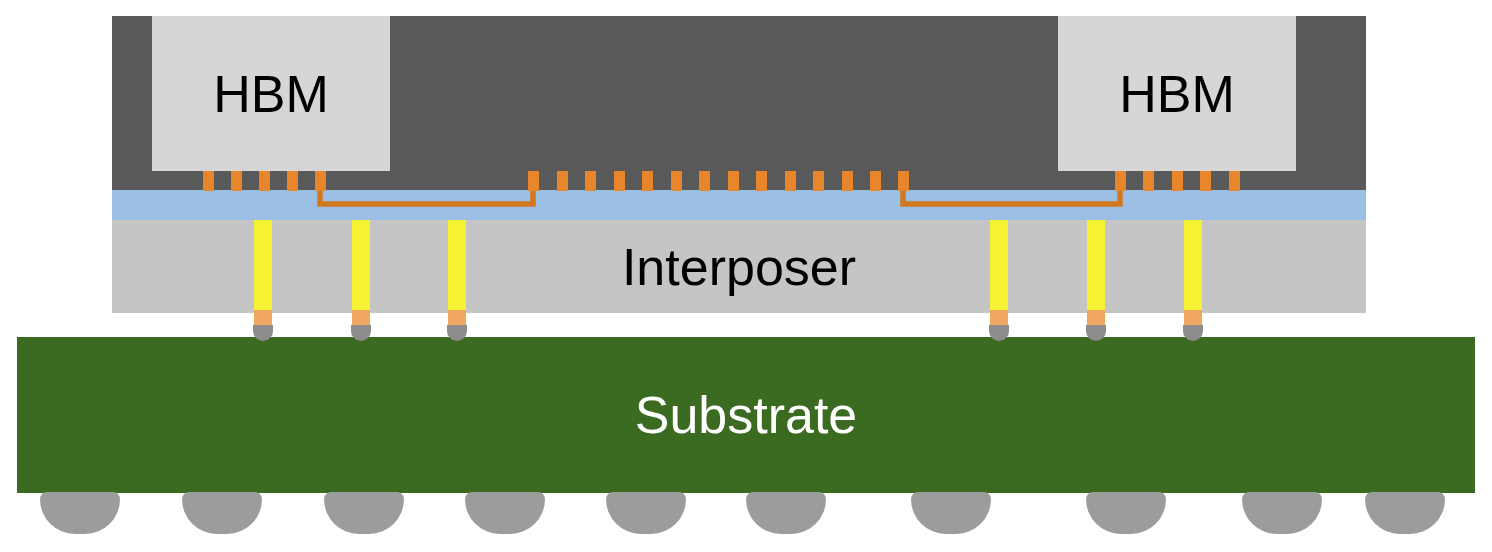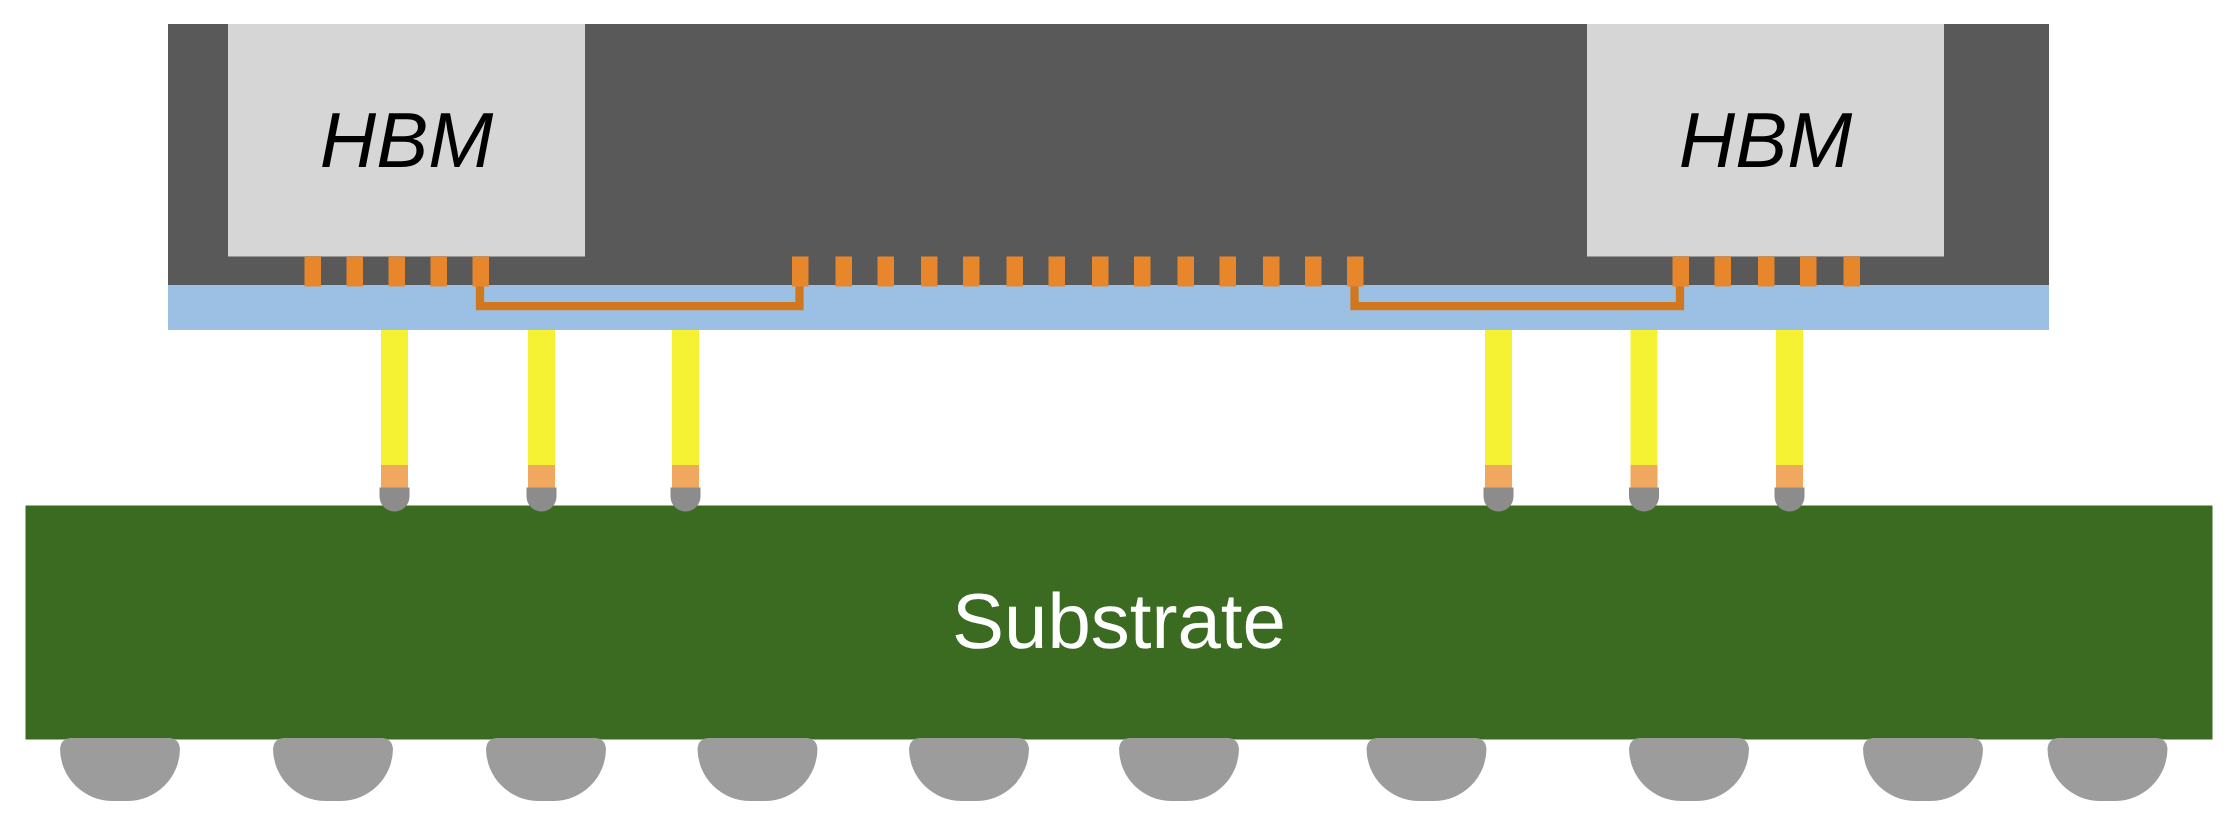--- a/index.html
+++ b/index.html
@@ -1,21 +1,21 @@
 <!DOCTYPE html>
 <html style="--background: #ffffff; --molding: #595959; --hbm_die: #d6d6d6; --asic_die: #ababab; --rdl: #9cc0e3; --interposer: #c5c5c5; --substrate: #3a6b21; --bump: #e8862c; --trace: #d0771f; --tsv: #f5f233; --tsv_pad: #f0a860; --tsv_tip: #8c8c8c; --ball: #9c9c9c; --label_dark: #000000; --label_light: #ffffff;"><head>
 <meta charset="utf-8">
 <style>
   html,body{margin:0;padding:0;background:#fff;}
   .stage{position:relative;width:1492px;height:552px;background:var(--background,#fff);
          font-family:"Liberation Sans",sans-serif;overflow:hidden;}
   .abs{position:absolute;}
   .molding{left:112px;top:16px;width:1254px;height:174px;background:var(--molding);}
   .die{display:flex;align-items:center;justify-content:center;
-       font-size:52px;color:var(--label_dark);font-style:italic;}
+       font-size:52px;color:var(--label_dark);}
   .die-hbm-left{left:152px;top:16px;width:238px;height:155px;background:var(--hbm_die);}
   .die-asic{left:440px;top:16px;width:567px;height:155px;background:var(--asic_die);}
   .die-hbm-right{left:1058px;top:16px;width:238px;height:155px;background:var(--hbm_die);}
   .rdl{left:112px;top:190px;width:1254px;height:30px;background:var(--rdl);}
   .traces{left:0;top:0;width:1492px;height:552px;pointer-events:none;}
   .interposer{left:112px;top:220px;width:1254px;height:93px;background:var(--interposer);
               display:flex;align-items:center;justify-content:center;
               font-size:52px;color:var(--label_dark);}
   .substrate{left:17px;top:337px;width:1458px;height:156px;background:var(--substrate);
              display:flex;align-items:center;justify-content:center;
@@ -38,20 +38,23 @@
     <span class="label">HBM</span>
   </div>
 
   <div class="abs rdl"></div>
 
   <svg class="abs traces" id="traces-svg" viewBox="0 0 1492 552">
       <polyline points="320,187 320,204 533,204 533,187" fill="none" stroke="var(--trace)" stroke-width="5.5"></polyline>
       <polyline points="903,187 903,204 1120,204 1120,187" fill="none" stroke="var(--trace)" stroke-width="5.5"></polyline>
     </svg>
 
+  <div class="abs interposer">
+    <span class="label">Interposer</span>
+  </div>
 
   <div class="abs substrate">
     <span class="label">Substrate</span>
   </div>
 
 <div class="abs" style="left: 202.5px; top: 171px; width: 11px; height: 20px; background: var(--bump);"></div>
     <div class="abs" style="left: 230.5px; top: 171px; width: 11px; height: 20px; background: var(--bump);"></div>
     <div class="abs" style="left: 258.5px; top: 171px; width: 11px; height: 20px; background: var(--bump);"></div>
     <div class="abs" style="left: 286.5px; top: 171px; width: 11px; height: 20px; background: var(--bump);"></div>
     <div class="abs" style="left: 314.5px; top: 171px; width: 11px; height: 20px; background: var(--bump);"></div>

